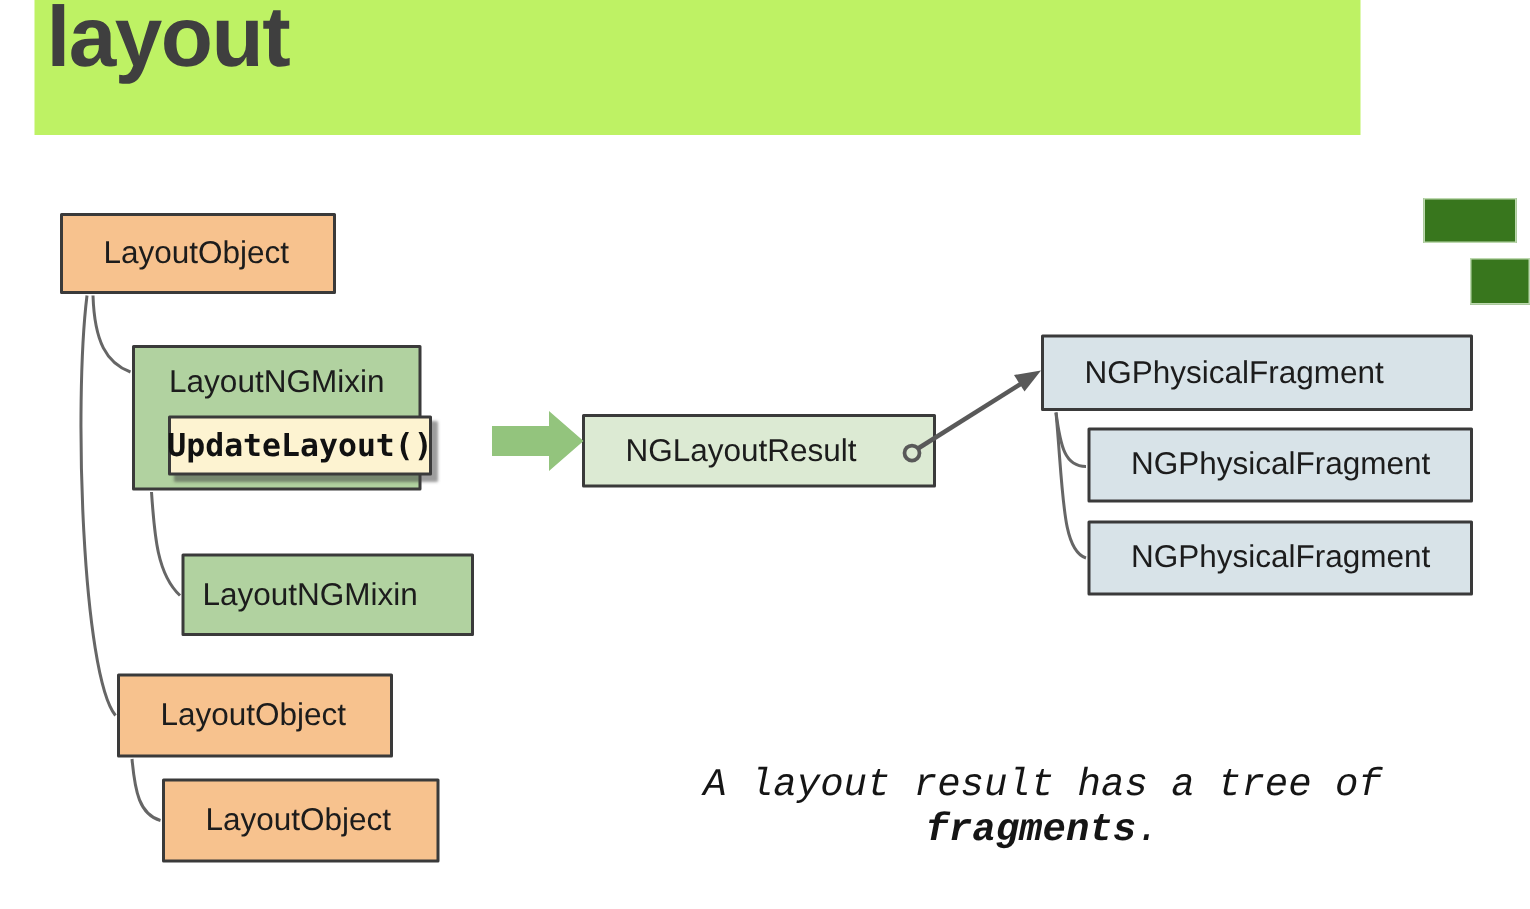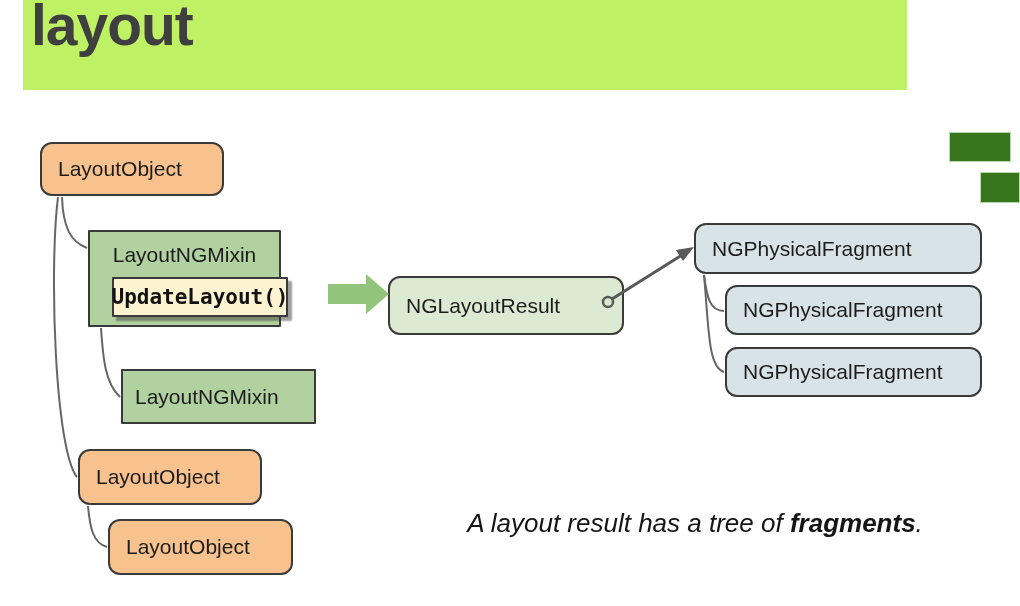--- a/index.html
+++ b/index.html
@@ -23,46 +23,46 @@
     position:absolute;box-sizing:border-box;
     border:2px solid #3a3a3a;border-radius:1px;
     display:flex;align-items:center;
     font-size:21px;color:#1c1c1c;
     z-index:2;
   }
   .orange{background:#f7c28e;}
   .green{background:#b1d2a0;}
   .lightgreen{background:#dcead3;}
   .bluegray{background:#d8e3e8;text-align:right;}
-  .padl{padding-left:16px;border-radius:12px;}
+  .padl{padding-left:27px;}
   
   #layout-object-root      {left:40px; top:142px;width:184px;height:54px;}
   #layout-ng-mixin         {left:88px; top:230px;width:193px;height:97px;align-items:flex-start;justify-content:center;padding-top:11px;}
   #update-layout           {left:112px;top:277px;width:176px;height:40px;background:#fdf3d1;justify-content:center;
                             font-family:"DejaVu Sans Mono",monospace;font-weight:bold;font-size:21px;color:#111;
                             box-shadow:4px 4px 2px rgba(60,60,60,0.5);z-index:4;}
-  #ng-layout-result        {left:388px;top:276px;width:236px;height:59px;}
+  #ng-layout-result        {left:388px;top:276px;width:236px;height:49px;}
   #frag-root               {left:694px;top:223px;width:288px;height:51px;}
   #frag-child-1            {left:725px;top:285px;width:257px;height:50px;}
   #frag-child-2            {left:725px;top:347px;width:257px;height:50px;}
   #layout-ng-mixin-child   {left:121px;top:369px;width:195px;height:55px;padding-left:12px;}
   #layout-object-child     {left:78px; top:449px;width:184px;height:56px;}
   #layout-object-grandchild{left:108px;top:519px;width:185px;height:56px;}
   
   .accent{position:absolute;background:#38761d;border:1px solid #bcd8ae;box-sizing:border-box;z-index:2;}
   #accent-1{left:949px;top:132px;width:62px;height:30px;}
   #accent-2{left:980px;top:172px;width:40px;height:31px;}
   
   svg.layer{position:absolute;left:0;top:0;pointer-events:none;}
   #connector-layer{z-index:1;}
   #overlay-layer{z-index:5;}
   
   .caption{
     position:absolute;left:420px;top:508px;width:550px;
-    text-align:center;font-family:Liberation Sans, sans-serif;
+    text-align:center;font-family:Liberation Mono, monospace;
     font-style:italic;font-size:26px;color:#151515;z-index:2;
   }
   .caption .emph{font-weight:bold;}
 </style>
 </head>
 <body>
 
 <div class="header">
   <div class="slide-title">layout</div>
 </div>

